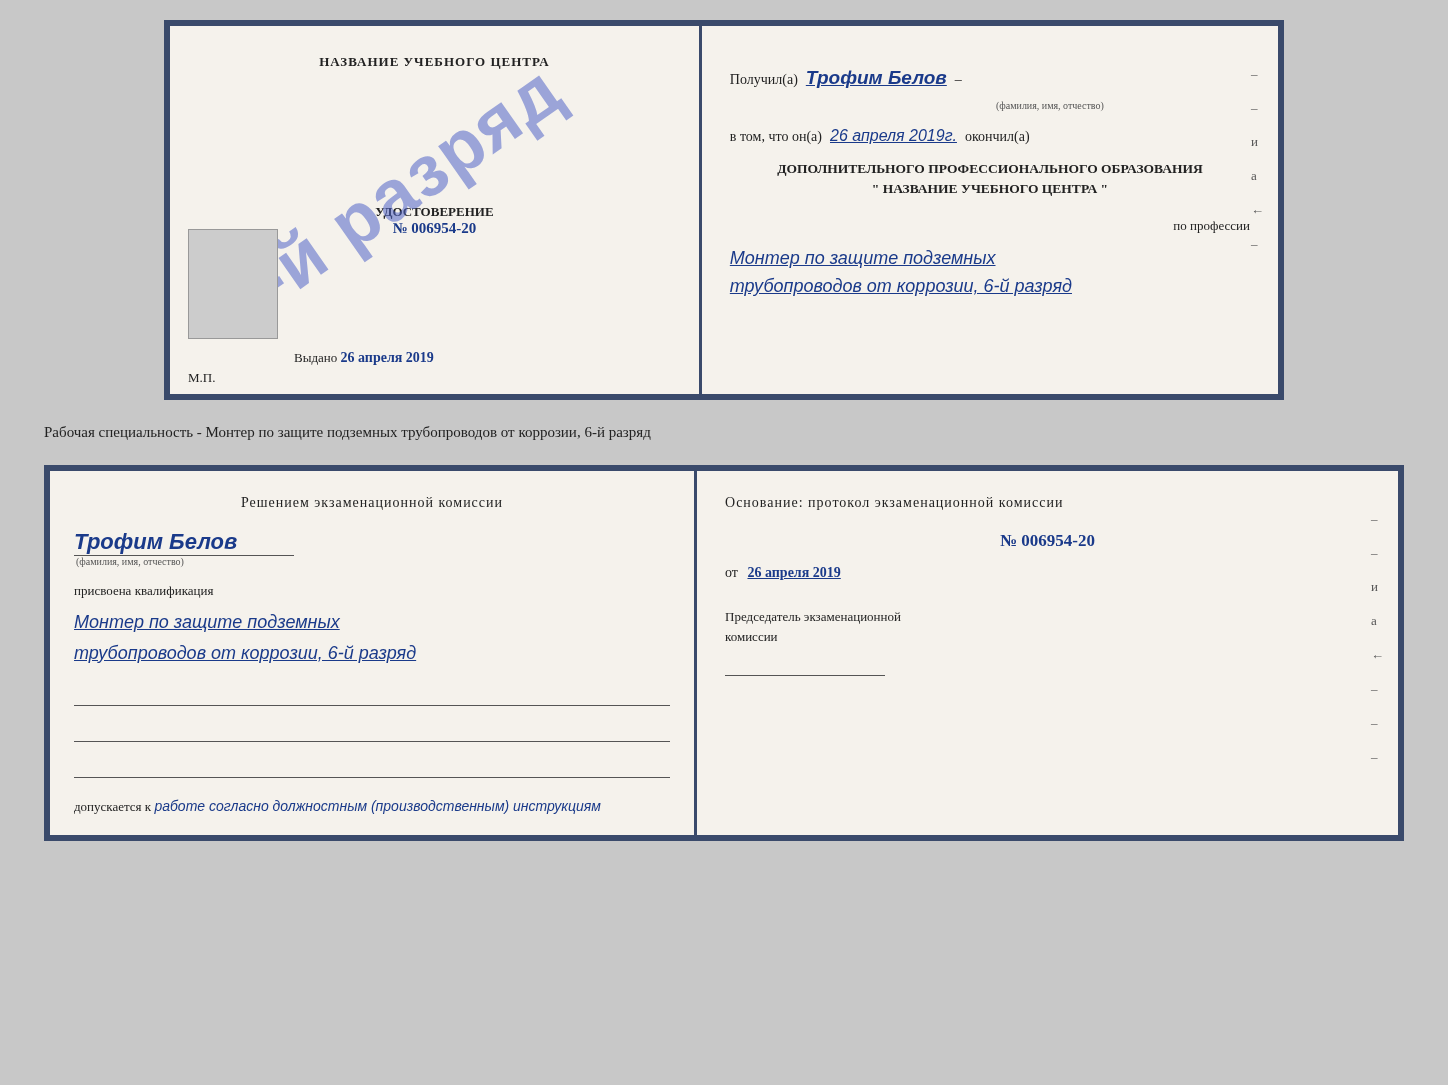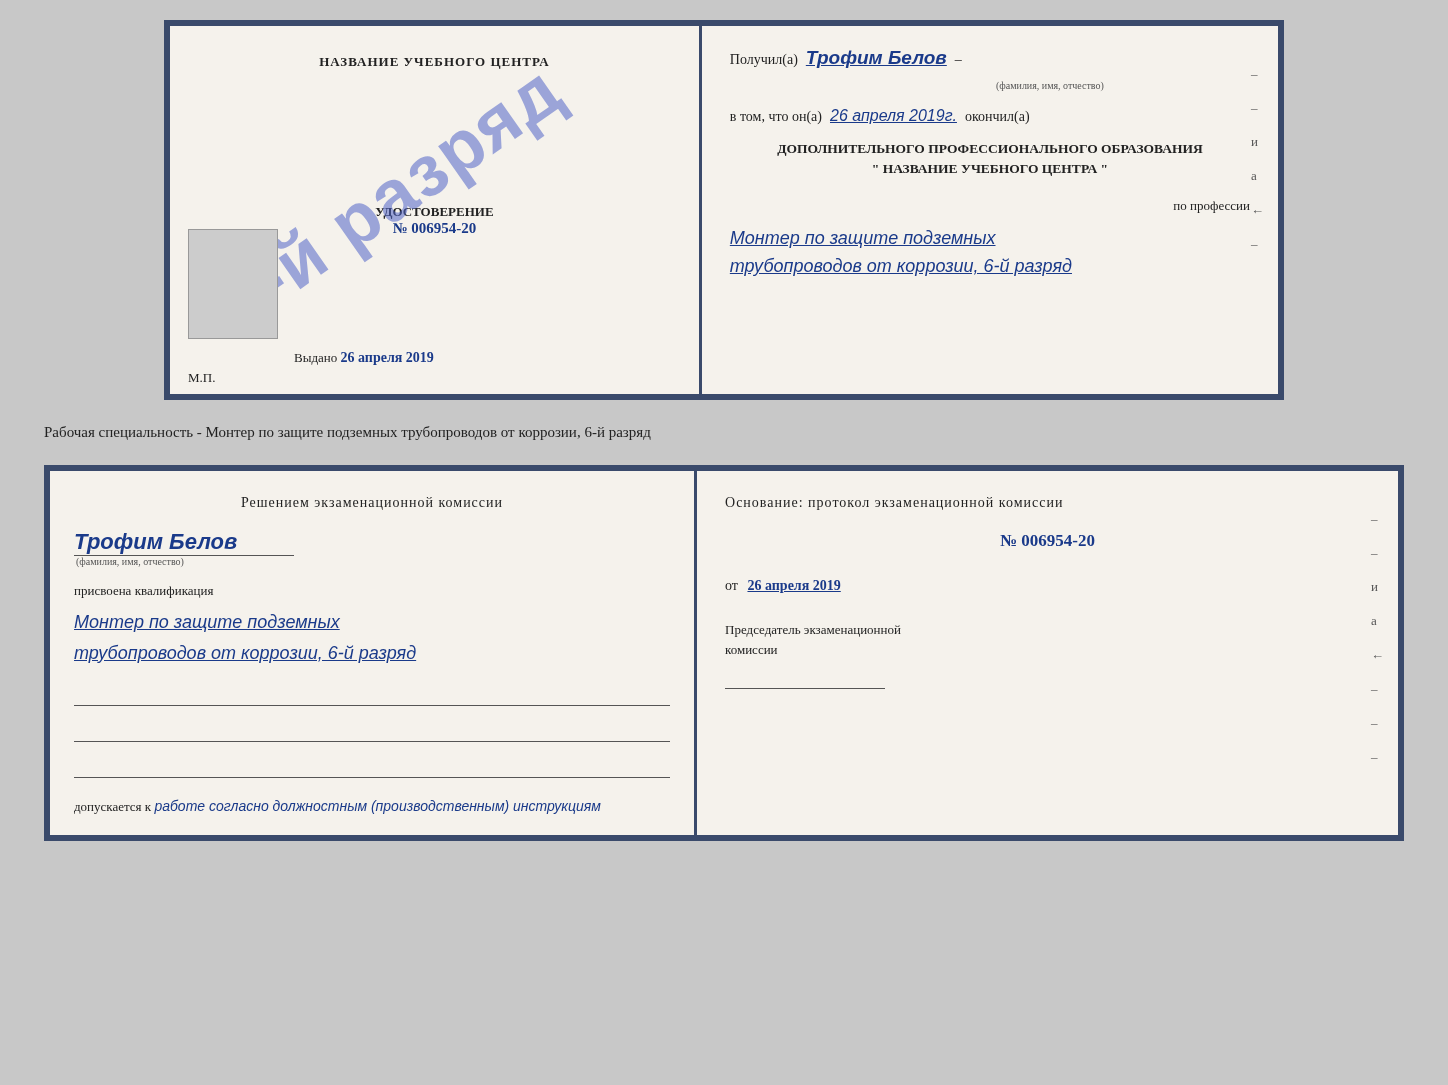--- a/index.html
+++ b/index.html
@@ -30,21 +30,21 @@
       border-right: 3px solid #3a4a6b;
       padding: 28px 24px 20px 24px;
       position: relative;
       display: flex;
       flex-direction: column;
       align-items: center;
     }
 
     .cert-right {
       width: 52%;
-      padding: 21px 28px 20px 28px;
+      padding: 41px 28px 20px 28px;
       position: relative;
       display: flex;
       flex-direction: column;
       gap: 10px;
     }
 
     .center-title {
       font-size: 13px;
       font-weight: bold;
       letter-spacing: 1px;
@@ -301,21 +301,21 @@
       font-size: 17px;
       font-weight: bold;
       color: #1a3a8a;
       text-align: center;
       margin-top: 10px;
     }
 
     .protocol-date {
       font-size: 14px;
       color: #222;
-      margin-top: 17px;
+      margin-top: 4px;
     }
 
     .chairman-block {
       margin-top: 16px;
     }
     .chairman-label {
       font-size: 13px;
       color: #222;
       line-height: 1.5;
     }

